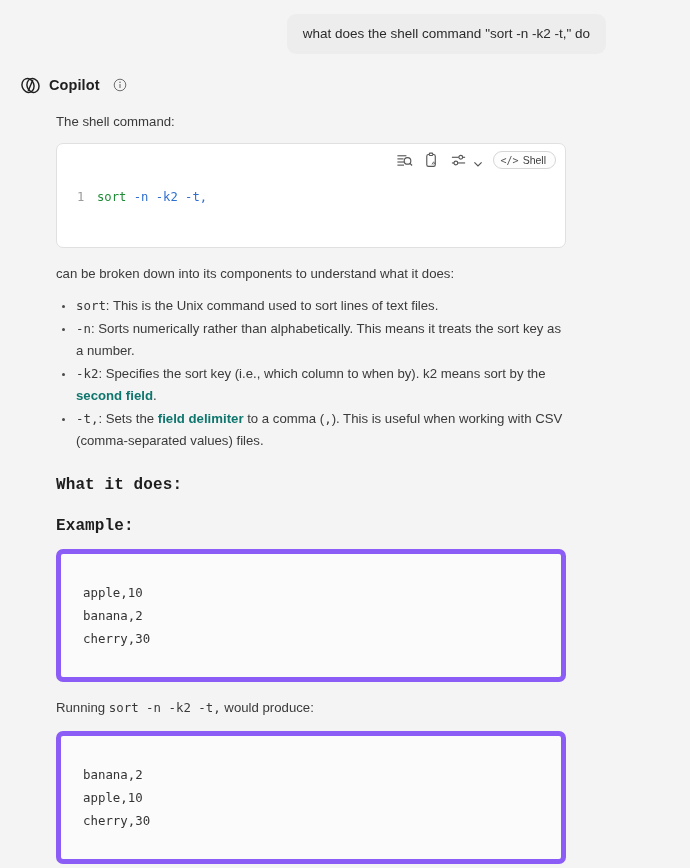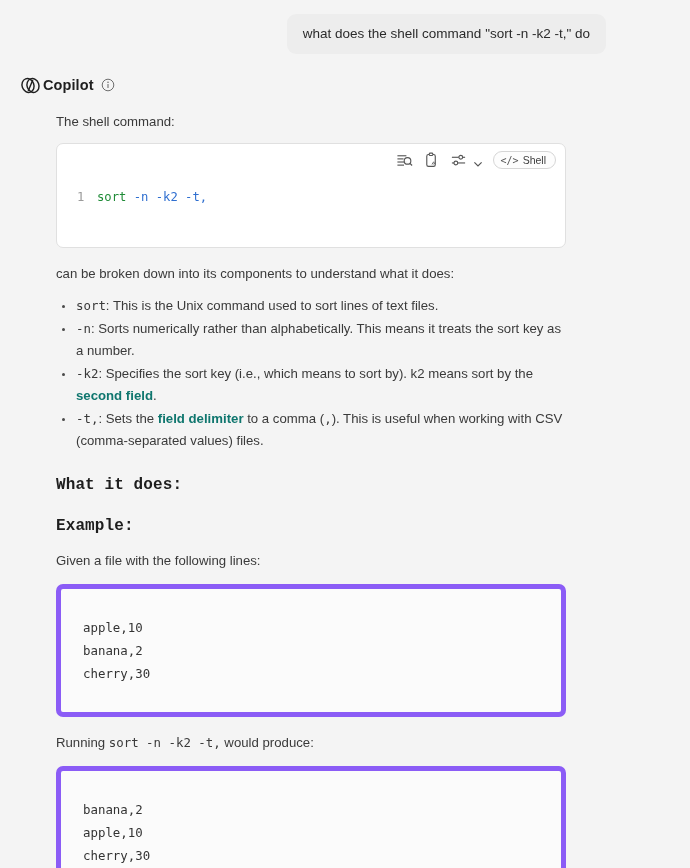--- a/index.html
+++ b/index.html
@@ -20,21 +20,21 @@
     border-radius: 9px;
     padding: 11px 16px 12px 16px;
     font-size: 13.5px;
     line-height: 17px;
     color: #2b2b2b;
     max-width: 330px;
   }
 
   
   .assistant { padding: 20px 34px 0 20px; }
-  .cop-head { display: flex; align-items: center; gap: 2px; height: 22px; }
+  .cop-head { display: flex; align-items: center; gap: 8px; height: 22px; }
   .cop-logo { width: 21px; height: 21px; display: block; }
   .cop-name { font-size: 14.5px; font-weight: 700; color: #1f1f1f; letter-spacing: .1px; }
   .info-ic { width: 14px; height: 14px; display: block; margin-left: 5px; }
 
   
   .body { padding: 0 34px 0 36px; }
   p.para {
     font-size: 13.2px;
     line-height: 19px;
     color: #3a3a3a;
@@ -209,28 +209,27 @@
           <span class="gutter">1</span>
           <span><span class="tok-cmd">sort</span><span class="tok-plain">&nbsp;</span><span class="tok-flag">-n</span><span class="tok-plain">&nbsp;</span><span class="tok-flag">-k2</span><span class="tok-plain">&nbsp;</span><span class="tok-flag">-t,</span></span>
         </div>
       </div>
 
       <p class="para">can be broken down into its components to understand what it does:</p>
 
       <ul class="bullets">
         <li><span class="mono">sort</span><span>: This is the Unix command used to sort lines of text files.</span></li>
         <li><span class="mono">-n</span><span>: Sorts numerically rather than alphabetically. This means it treats the sort key as a number.</span></li>
-        <li><span class="mono">-k2</span><span>: Specifies the sort key (i.e., which means to sort by). k2 means sort by the </span><strong>second field</strong><span>.</span></li>
+        <li><span class="mono">-k2</span><span>: Specifies the sort key (i.e., which column to when by). k2 means sort by the </span><strong>second field</strong><span>.</span></li>
         <li><span class="mono">-t,</span><span>: Sets the </span><strong>field delimiter</strong><span> to a comma (</span><span class="mono">,</span><span>). This is useful when working with CSV (comma-separated values) files.</span></li>
       </ul>
 
       <h3 class="sec">What it does:</h3>
 
       <h3 class="sec">Example:</h3>
-      <p class="para">Given a file with the following lines:</p>
 
       <div class="plaincode">
         <div>apple,10</div>
         <div>banana,2</div>
         <div>cherry,30</div>
       </div>
 
       <p class="para"><span>Running </span><span class="mono">sort -n -k2 -t,</span><span> would produce:</span></p>
 
       <div class="plaincode">

